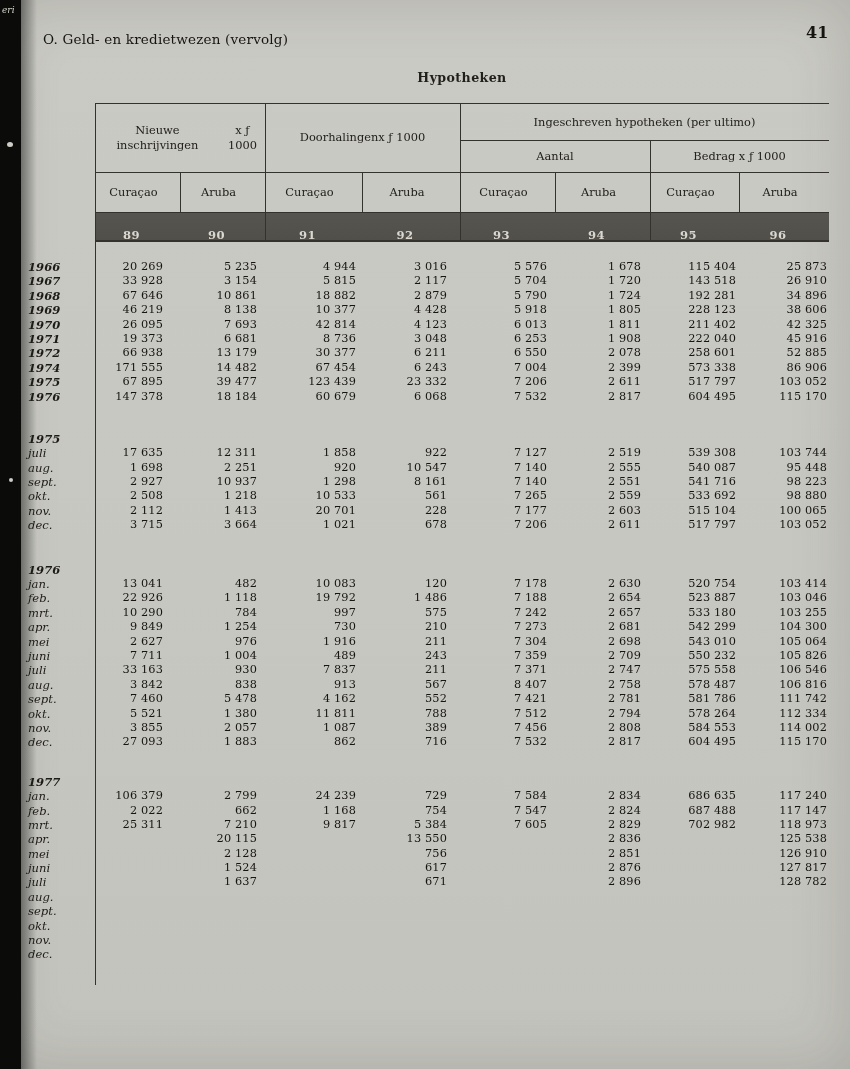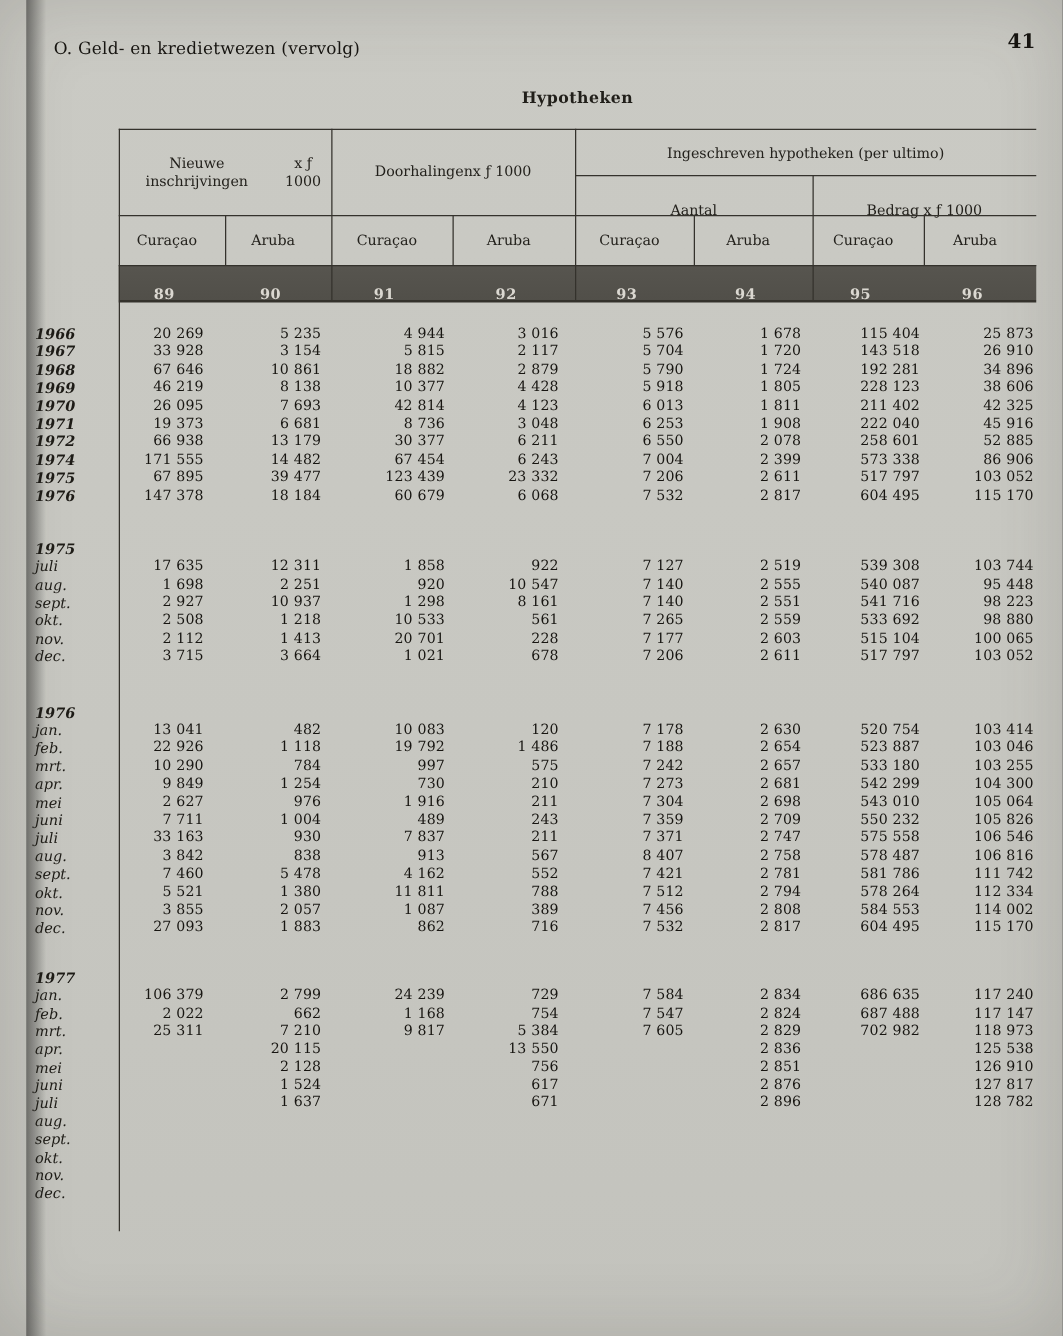--- a/index.html
+++ b/index.html
@@ -24,21 +24,21 @@
   
   .twrap{position:absolute;left:24px;top:64px;width:805px;height:960px;font-size:11.4px;}
   .ttitle{position:absolute;left:71px;top:6px;width:734px;text-align:center;
     font-weight:600;font-size:12.6px;letter-spacing:.4px;color:#211f1a;}
   .grp{position:absolute;top:39px;height:69px;display:flex;flex-direction:row;
     align-items:center;justify-content:center;line-height:15px;font-size:11.4px;text-align:center;color:#23211c;}
   .grp1{left:71px;width:170px;}
   .grp2{left:241px;width:195px;}
   .grp3top{position:absolute;left:436px;top:39px;width:369px;height:37px;display:flex;
     align-items:center;justify-content:center;font-size:11.4px;color:#23211c;}
-  .subhead{position:absolute;top:88px;height:32px;display:flex;align-items:center;
+  .subhead{position:absolute;top:76px;height:32px;display:flex;align-items:center;
     justify-content:center;font-size:11.4px;color:#23211c;}
   .aantal{left:436px;width:190px;}
   .bedrag{left:626px;width:179px;}
   .areas{position:absolute;left:71px;top:108px;width:734px;height:40px;display:grid;
     grid-template-columns:85px 85px 97px 98px 95px 95px 89px 90px;align-items:center;}
   .acell{text-align:center;padding-right:8px;font-size:11.4px;color:#23211c;}
   .band{position:absolute;left:71px;top:148px;width:734px;height:28px;
     background:linear-gradient(180deg,#57554f,#514f49);display:grid;
     grid-template-columns:85px 85px 97px 98px 95px 95px 89px 90px;align-items:center;}
   .bcell{text-align:center;padding-right:12px;font-weight:700;font-size:11.6px;
@@ -79,20 +79,25 @@
   .trow>.num:nth-child(6){padding-right:8px;}
   .trow>.num:nth-child(7){padding-right:9px;}
   .trow>.num:nth-child(8){padding-right:3px;}
   .trow>.num:nth-child(9){padding-right:2px;}
 </style>
 </head>
 <body>
 
 <div class="page">
 
+  <div class="spine">
+    <span class="spine-frag">eri</span>
+    <span class="speck sp1"></span>
+    <span class="speck sp2"></span>
+  </div>
   <div class="spine-fade"></div>
 
   <span class="sec-title">O. Geld- en kredietwezen (vervolg)</span>
   <span class="pageno">41</span>
 
   <div class="twrap">
 
     <div class="ttitle">Hypotheken</div>
 
     <div class="grp grp1">

